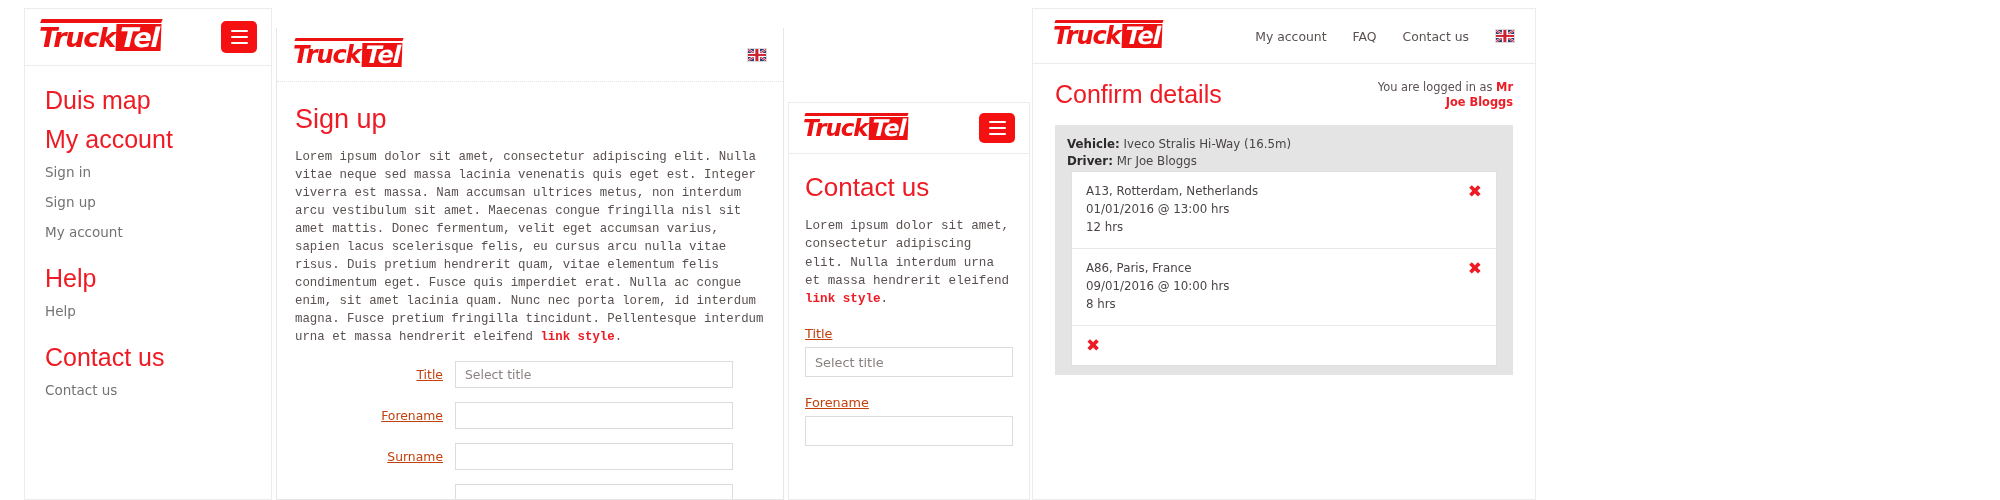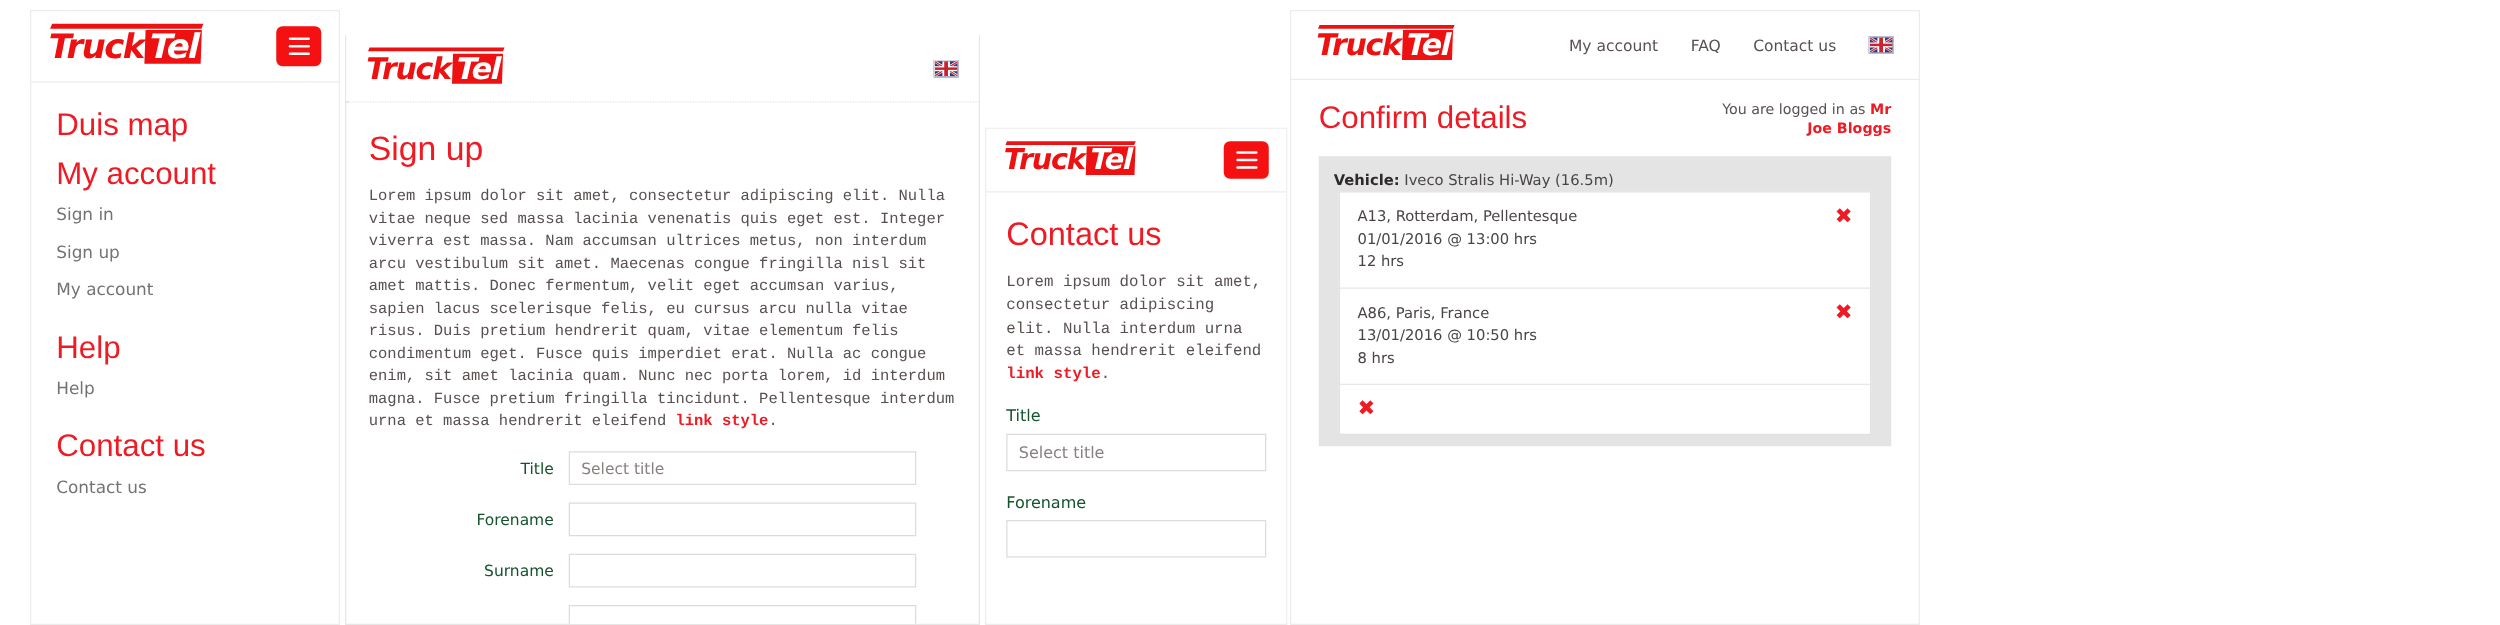--- a/index.html
+++ b/index.html
@@ -86,21 +86,21 @@
     color: #5a5050;
     font-family: Liberation Mono, monospace;
     line-height: 1.45;
   }
   .lnk { color: #ee1b24; font-weight: bold; }
 
   .nav-sub { color: #737373; font-family: "DejaVu Sans", sans-serif; }
 
   
   .frow { display: flex; align-items: center; }
-  .flabel { color: #14532d; font-family: "DejaVu Sans", sans-serif; text-align: right; }
+  .flabel { color: #c2410c; font-family: "DejaVu Sans", sans-serif; text-align: right; text-decoration: underline; }
   .finput {
     border: 1px solid #dcdcdc; background: #fff;
     color: #8a8080; font-family: "DejaVu Sans", sans-serif;
     display: flex; align-items: center;
   }
 
   
   #p1 { left: 24px; top: 8px; width: 248px; height: 492px; }
   #p1 .bar { height: 58px; padding: 0 14px; border: 1px solid #ececec; }
   #p1 .logo { font-size: 27px; }
@@ -268,34 +268,35 @@
       </span>
     </div>
     <div class="content">
       <div class="ch-row">
         <h1 class="h-red">Confirm details</h1>
         <div class="loggedin"><span>You are logged in as </span><b>Mr Joe Bloggs</b></div>
       </div>
 
       <div class="summary">
         <div><b>Vehicle:</b><span> Iveco Stralis Hi-Way (16.5m)</span></div>
+        <div><b>Driver:</b><span> Mr Joe Bloggs</span></div>
 
         <div class="routes">
           <div class="route">
             <div>
-              <div>A13, Rotterdam, Pellentesque</div>
+              <div>A13, Rotterdam, Netherlands</div>
               <div>01/01/2016 @ 13:00 hrs</div>
               <div>12 hrs</div>
             </div>
             <span class="xmark">✖</span>
           </div>
           <div class="route">
             <div>
               <div>A86, Paris, France</div>
-              <div>13/01/2016 @ 10:50 hrs</div>
+              <div>09/01/2016 @ 10:00 hrs</div>
               <div>8 hrs</div>
             </div>
             <span class="xmark">✖</span>
           </div>
           <div class="route">
             <span class="xmark">✖</span>
           </div>
         </div>
       </div>
     </div>

